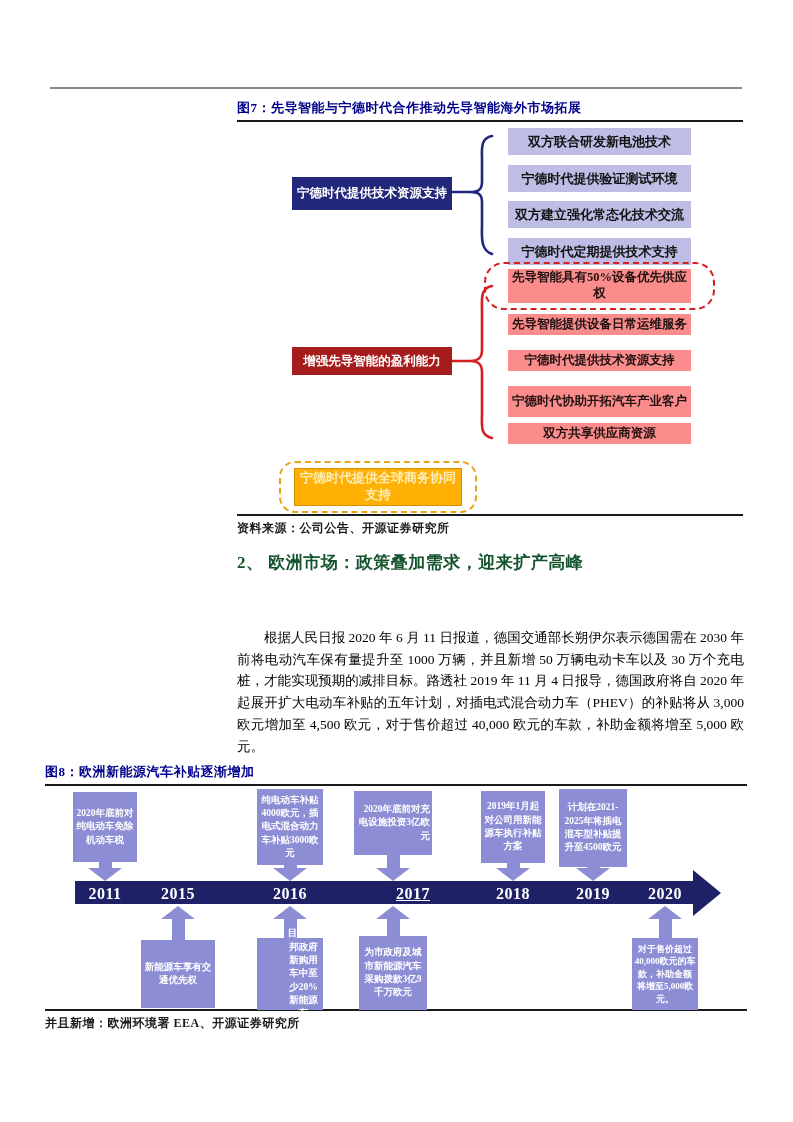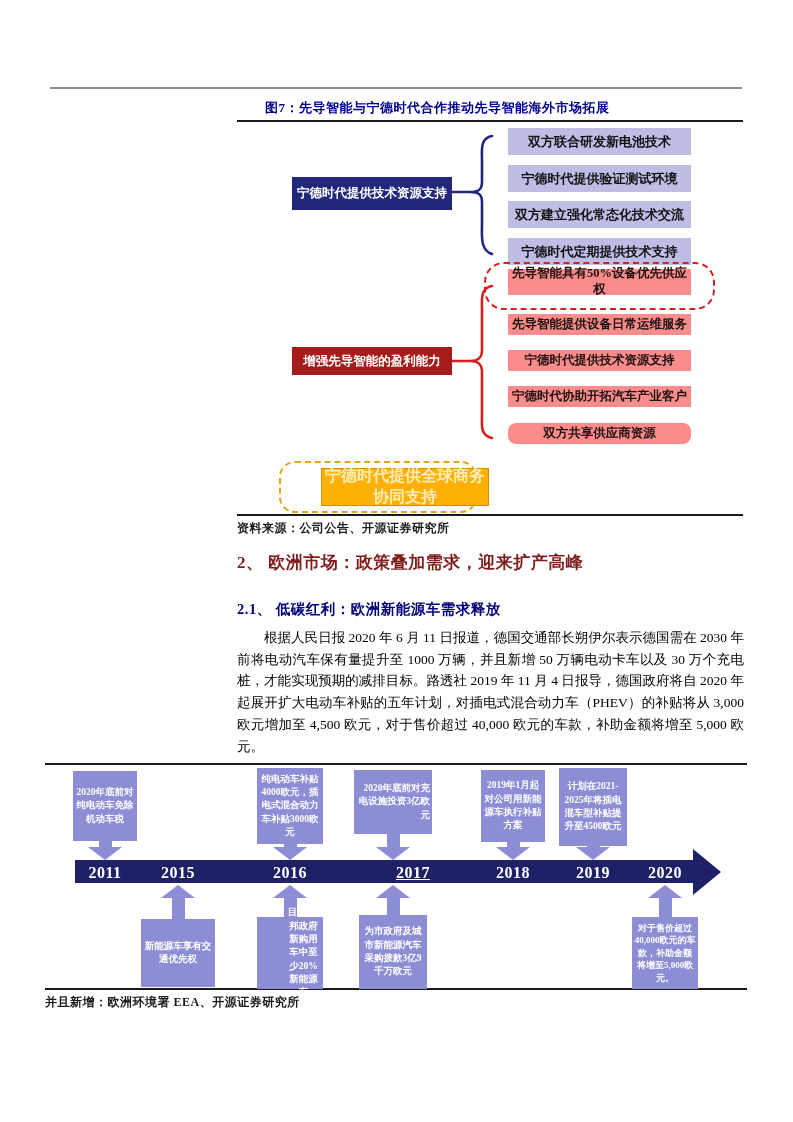--- a/index.html
+++ b/index.html
@@ -4,43 +4,43 @@
 <style>
   * { margin:0; padding:0; box-sizing:border-box; }
   html,body { background:#ffffff; }
   body { font-family:"Liberation Serif","DejaVu Serif",serif; }
   .page { position:relative; width:793px; height:1122px; background:#fff; overflow:hidden; }
 
   .header-rule { position:absolute; left:50px; top:87px; width:692px; height:2px; background:#8a8a8a; }
 
   
   .fig { position:absolute; }
-  .fig-title { font-size:13px; font-weight:bold; color:#00008B; letter-spacing:0.5px; padding-bottom:3px;margin-left:28px; }
+  .fig-title { font-size:13px; font-weight:bold; color:#00008B; letter-spacing:0.5px; padding-bottom:3px; }
   .fig-canvas { position:relative; border-top:2px solid #1a1a1a; border-bottom:2px solid #1a1a1a; }
   .fig-source { font-size:12px; font-weight:600; color:#1a1a1a; margin-top:4px; letter-spacing:0.5px; }
 
   
   .fig7 { left:237px; top:99px; width:506px; }
   .fig7 .fig-canvas { height:396px; }
   .box { position:absolute; display:flex; align-items:center; justify-content:center; text-align:center; font-weight:bold; }
   .lav { left:271px; width:183px; height:27px; background:#BDBDE6; color:#111; font-size:13px; }
   .lav1 { top:6px; } .lav2 { top:43px; } .lav3 { top:79px; } .lav4 { top:116px; }
   .navybox { left:55px; top:55px; width:160px; height:33px; background:#23277B; color:#fff; font-size:12.5px; }
   .redbox  { left:55px; top:225px; width:160px; height:28px; background:#A61C1C; color:#fff; font-size:12.5px; }
   .pink { left:271px; width:183px; background:#FA8C8C; color:#201010; font-size:12.5px; line-height:1.25; }
-  .pink1 { top:147px; height:26px; }
+  .pink1 { top:147px; height:34px; }
   .pink2 { top:192px; height:21px; } .pink3 { top:228px; height:21px; }
-  .pink4 { top:264px; height:21px; } .pink5 { top:301px; height:21px;border-radius:8px; }
+  .pink4 { top:264px; height:31px; } .pink5 { top:301px; height:21px; }
   .dash-red { position:absolute; left:247px; top:140px; width:231px; height:48px; border:2px dashed #D42020; border-radius:20px; }
   .dash-orange { position:absolute; left:42px; top:339px; width:198px; height:52px; border:2px dashed #E8A317; border-radius:16px; }
-  .orangebox { left:57px; top:346px; width:168px; height:38px; background:#FFB005; border:1.5px solid #D98E00; color:#FFEDB8; font-size:16px; line-height:1.3;margin-left:27px; }
+  .orangebox { left:57px; top:346px; width:168px; height:38px; background:#FFB005; border:1.5px solid #D98E00; color:#FFEDB8; font-size:13px; line-height:1.3; }
   .brace { position:absolute; }
 
   
-  .h2 { position:absolute; left:237px; top:551px; font-size:17px; font-weight:bold; color:#7f1d1d; letter-spacing:0.5px; }
+  .h2 { position:absolute; left:237px; top:551px; font-size:17px; font-weight:bold; color:#14532d; letter-spacing:0.5px; }
   .h3 { position:absolute; left:237px; top:600px; font-size:14.5px; font-weight:bold; color:#00007A; letter-spacing:0.5px; }
   .para { position:absolute; left:237px; top:627px; width:507px; font-size:13.5px; line-height:21.7px; color:#000; text-align:justify; text-indent:2em; }
 
   
   .fig8 { left:45px; top:763px; width:702px; }
   .fig8 .fig-canvas { height:227px; }
   .tbar { position:absolute; left:30px; top:95px; width:618px; height:23px; background:#1F2166; }
   .tbar-head { position:absolute; left:648px; top:84px; width:0; height:0;
                border-top:23px solid transparent; border-bottom:23px solid transparent; border-left:28px solid #1F2166; }
   .year { position:absolute; top:99px; transform:translateX(-50%); color:#fff; font-size:16px; font-weight:bold; letter-spacing:0.5px; }
@@ -89,24 +89,24 @@
       <div class="box pink pink5">双方共享供应商资源</div>
 
       <div class="dash-orange"></div>
       <div class="box orangebox">宁德时代提供全球商务协同支持</div>
     </div>
 
     <div class="fig-source">资料来源：公司公告、开源证券研究所</div>
   </section>
 
   <div class="h2">2、 欧洲市场：政策叠加需求，迎来扩产高峰</div>
-  <div class="h3">2.1、 低碳红利：欧洲新能源车需求释放</div>
   <div class="para">根据人民日报 2020 年 6 月 11 日报道，德国交通部长朔伊尔表示德国需在 2030 年前将电动汽车保有量提升至 1000 万辆，并且新增 50 万辆电动卡车以及 30 万个充电桩，才能实现预期的减排目标。路透社 2019 年 11 月 4 日报导，德国政府将自 2020 年起展开扩大电动车补贴的五年计划，对插电式混合动力车（PHEV）的补贴将从 3,000 欧元增加至 4,500 欧元，对于售价超过 40,000 欧元的车款，补助金额将增至 5,000 欧元。</div>
 
   <section class="fig fig8">
+    <div class="fig-title"><span>图8：</span><span>欧洲新能源汽车补贴逐渐增加</span></div>
 
     <div class="fig-canvas">
 
       <div class="ev" style="left:28px;  top:6px; width:64px; height:70px;">2020年底前对纯电动车免除机动车税</div>
       <div class="ev" style="left:212px; top:3px; width:66px; height:76px;">纯电动车补贴4000欧元，插电式混合动力车补贴3000欧元</div>
       <div class="ev" style="left:309px; top:5px; width:78px; height:64px;text-align:right;">2020年底前对充电设施投资3亿欧元</div>
       <div class="ev" style="left:436px; top:5px; width:64px; height:72px;">2019年1月起对公司用新能源车执行补贴方案</div>
       <div class="ev" style="left:514px; top:3px; width:68px; height:78px;">计划在2021-2025年将插电混车型补贴提升至4500欧元</div>
 
       <div class="arr" style="left:43px;  top:75px; height:20px;">

